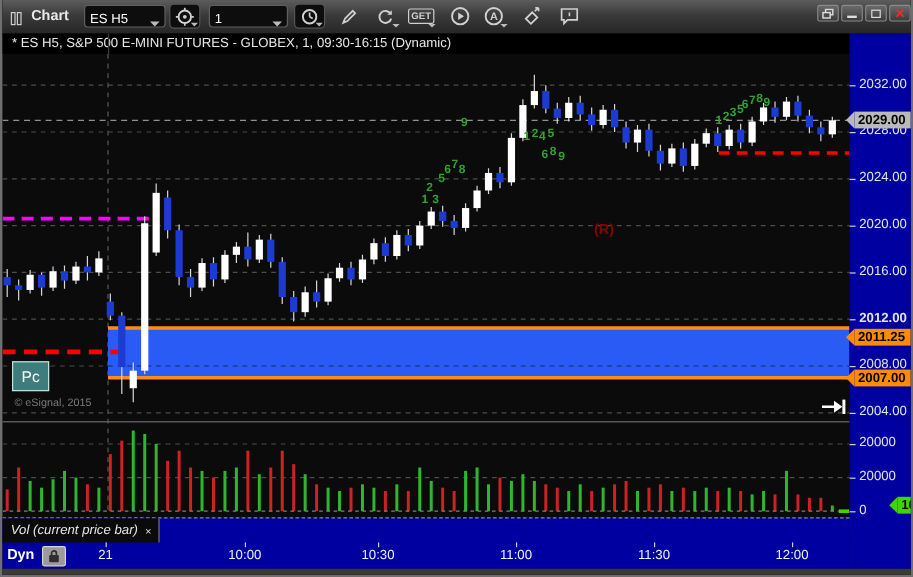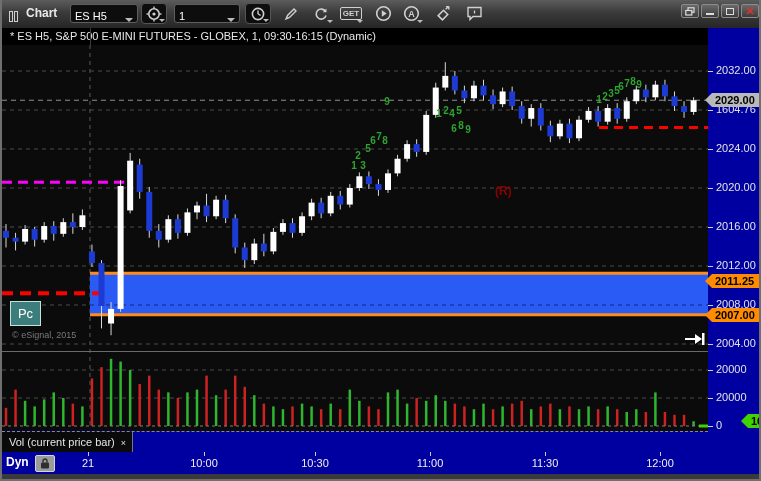--- a/index.html
+++ b/index.html
@@ -32,21 +32,21 @@
   .axlbl{position:absolute;left:8px;color:#e3e3e3;font-size:11px;white-space:nowrap;}
   .axtick{position:absolute;left:0px;width:5px;height:1px;background:#cfcfcf;}
   .tag{position:absolute;left:4px;height:14px;min-width:47px;font-size:11px;font-weight:bold;color:#000;
        display:flex;align-items:center;padding:0 2px 0 3px;box-sizing:border-box;}
   .tag:before{content:"";position:absolute;left:-7px;top:0;width:0;height:0;
        border-top:7px solid transparent;border-bottom:7px solid transparent;}
   .tag.silver{background:#b9b9b9;} .tag.silver:before{border-right:7px solid #b9b9b9;}
   .tag.orange{background:#ff8c00;} .tag.orange:before{border-right:7px solid #ff8c00;}
   .tag.green{background:#3fd400;margin-left:36px;} .tag.green:before{border-right:7px solid #3fd400;}
   
-  #tabrow{position:absolute;left:0;top:431px;width:706px;height:21px;background:#0000A0;border-top:1px dashed #8a8a8a;}
+  #tabrow{position:absolute;left:0;top:431px;width:706px;height:21px;background:#0000A0;border-top:1px dashed #8a8a8a;font-style:italic;}
   #voltab{position:absolute;left:0;top:0;width:131px;height:21px;background:#0a0a0a;border-right:1px solid #777;
      color:#e6e6e6;font-size:11px;line-height:20px;padding-left:7px;box-sizing:border-box;}
   #voltab .x{position:absolute;right:6px;top:1px;font-size:9px;color:#ddd;}
   #timerow{position:absolute;left:0;top:452px;width:706px;height:22px;background:#0000A0;}
   .tlbl{position:absolute;top:5px;transform:translateX(-50%);color:#f0f0f0;font-size:11px;}
   .ttick{position:absolute;top:0;width:1px;height:4px;background:#ccc;}
   #dyn{position:absolute;left:4px;top:3px;color:#fff;font-weight:bold;font-size:12px;}
   #lock{position:absolute;left:33px;top:3px;width:18px;height:15px;background:#9b9b9b;border:1px solid #d5d5d5;
         border-radius:2px;display:flex;align-items:center;justify-content:center;}
   #bottomstrip{position:absolute;left:0;top:474px;width:761px;height:7px;background:#3a3a3a;}
@@ -440,29 +440,29 @@
     </svg>
   <div id="pane-divider"></div>
 
   <div id="pc">Pc</div>
   <div id="copyright">© eSignal, 2015</div>
   <div id="rlbl">(R)</div>
 
   <div id="axis">
       <div class="axlbl" style="top: 36px;">2032.00</div>
       <div class="axtick" style="top: 43px;"></div>
-      <div class="axlbl" style="top: 75px;">1604.76</div>
+      <div class="axlbl" style="top: 75px;">2028.00</div>
       <div class="axtick" style="top: 82px;"></div>
       <div class="axlbl" style="top: 114px;">2024.00</div>
       <div class="axtick" style="top: 121px;"></div>
       <div class="axlbl" style="top: 153px;">2020.00</div>
       <div class="axtick" style="top: 160px;"></div>
       <div class="axlbl" style="top: 192px;">2016.00</div>
       <div class="axtick" style="top: 199px;"></div>
-      <div class="axlbl" style="top: 231px;">2012.00</div>
+      <div class="axlbl" style="top: 231px; font-weight: bold;">2012.00</div>
       <div class="axtick" style="top: 238px;"></div>
       <div class="axlbl" style="top: 270px;">2008.00</div>
       <div class="axtick" style="top: 277px;"></div>
       <div class="axlbl" style="top: 309px;">2004.00</div>
       <div class="axtick" style="top: 316px;"></div>
       <div class="axlbl" style="top: 335px;">20000</div>
       <div class="axtick" style="top: 342px;"></div>
       <div class="axlbl" style="top: 363px;">20000</div>
       <div class="axtick" style="top: 370px;"></div>
       <div class="axlbl" style="top: 391px;">0</div>

